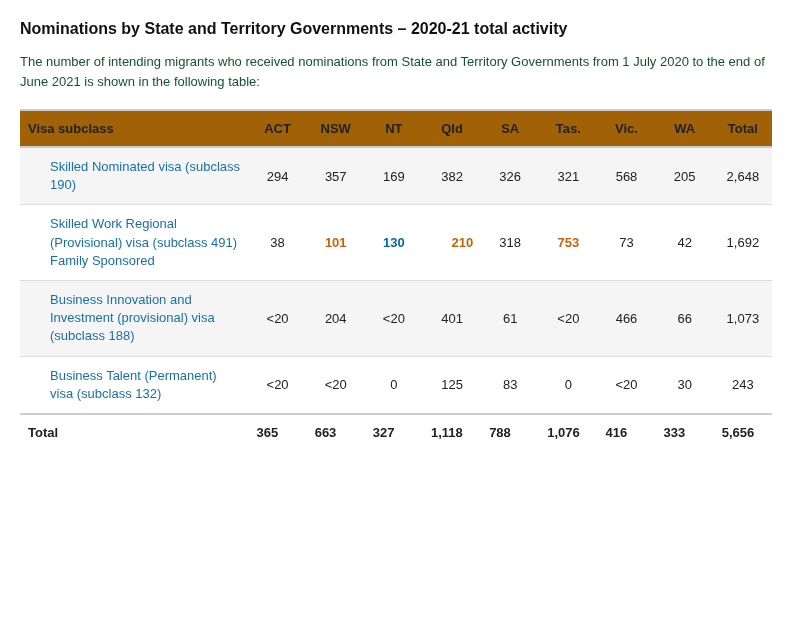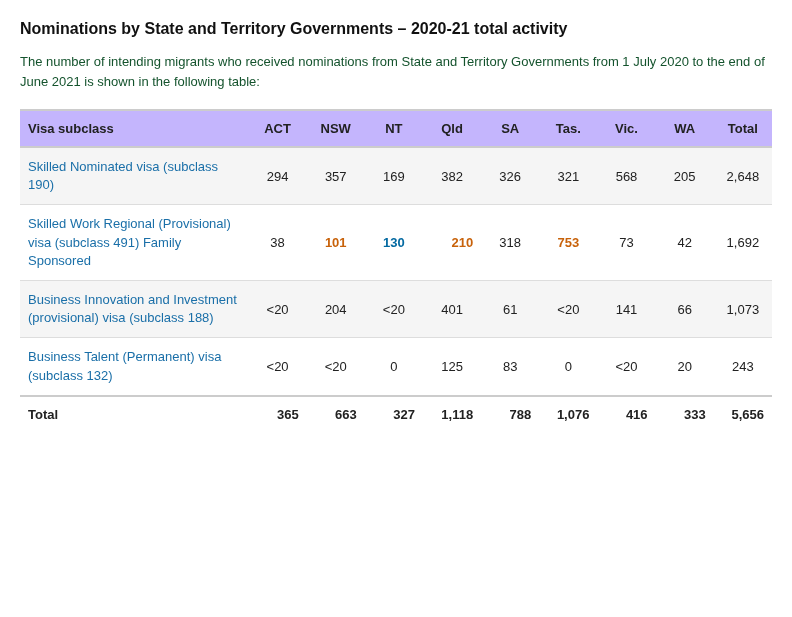--- a/index.html
+++ b/index.html
@@ -22,21 +22,21 @@
       color: #14532d;
       margin-bottom: 18px;
       line-height: 1.5;
     }
     table {
       width: 100%;
       border-collapse: collapse;
       font-size: 13px;
     }
     thead tr {
-      background: #c4b5fd;
+      background: #a16207;
     }
     thead th {
       padding: 10px 8px;
       text-align: left;
       font-weight: bold;
       border-bottom: 2px solid #ccc;
       border-top: 2px solid #ccc;
       white-space: nowrap;
     }
     thead th:first-child {
@@ -69,32 +69,33 @@
     tbody td:last-child {
       font-weight: normal;
     }
     tfoot tr {
       background: #ffffff;
       border-top: 2px solid #ccc;
     }
     tfoot td {
       padding: 10px 8px;
       font-weight: bold;
-      text-align: right;
+      text-align: left;
     }
     tfoot td:first-child {
       text-align: left;
     }
     a {
       color: #1a6fa8;
       text-decoration: none;
     }
     .visa-link {
       display: block;
       line-height: 1.4;
+      margin-left: 22px;
     }
   </style>
 </head>
 <body>
 
 <div class="page-title">Nominations by State and Territory Governments – 2020-21 total activity</div>
 
 <p class="description">The number of intending migrants who received nominations from State and Territory Governments from 1 July 2020 to the end of June 2021 is shown in the following table:</p>
 
 <table>
@@ -144,36 +145,36 @@
       <tr>
         <td>
           <a href="#" class="visa-link">Business Innovation and Investment (provisional) visa (subclass 188)</a>
         </td>
         <td>&lt;20</td>
         <td>204</td>
         <td>&lt;20</td>
         <td>401</td>
         <td>61</td>
         <td>&lt;20</td>
-        <td>141</td>
+        <td>466</td>
         <td>66</td>
         <td>1,073</td>
       </tr>
       <tr>
         <td>
           <a href="#" class="visa-link">Business Talent (Permanent) visa (subclass 132)</a>
         </td>
         <td>&lt;20</td>
         <td>&lt;20</td>
         <td>0</td>
         <td>125</td>
         <td>83</td>
         <td>0</td>
         <td>&lt;20</td>
-        <td>20</td>
+        <td>30</td>
         <td>243</td>
       </tr>
     </tbody>
   <tfoot>
     <tr>
       <td id="footer-label">Total</td>
       <td id="footer-act">365</td>
       <td id="footer-nsw">663</td>
       <td id="footer-nt">327</td>
       <td id="footer-qld">1,118</td>

